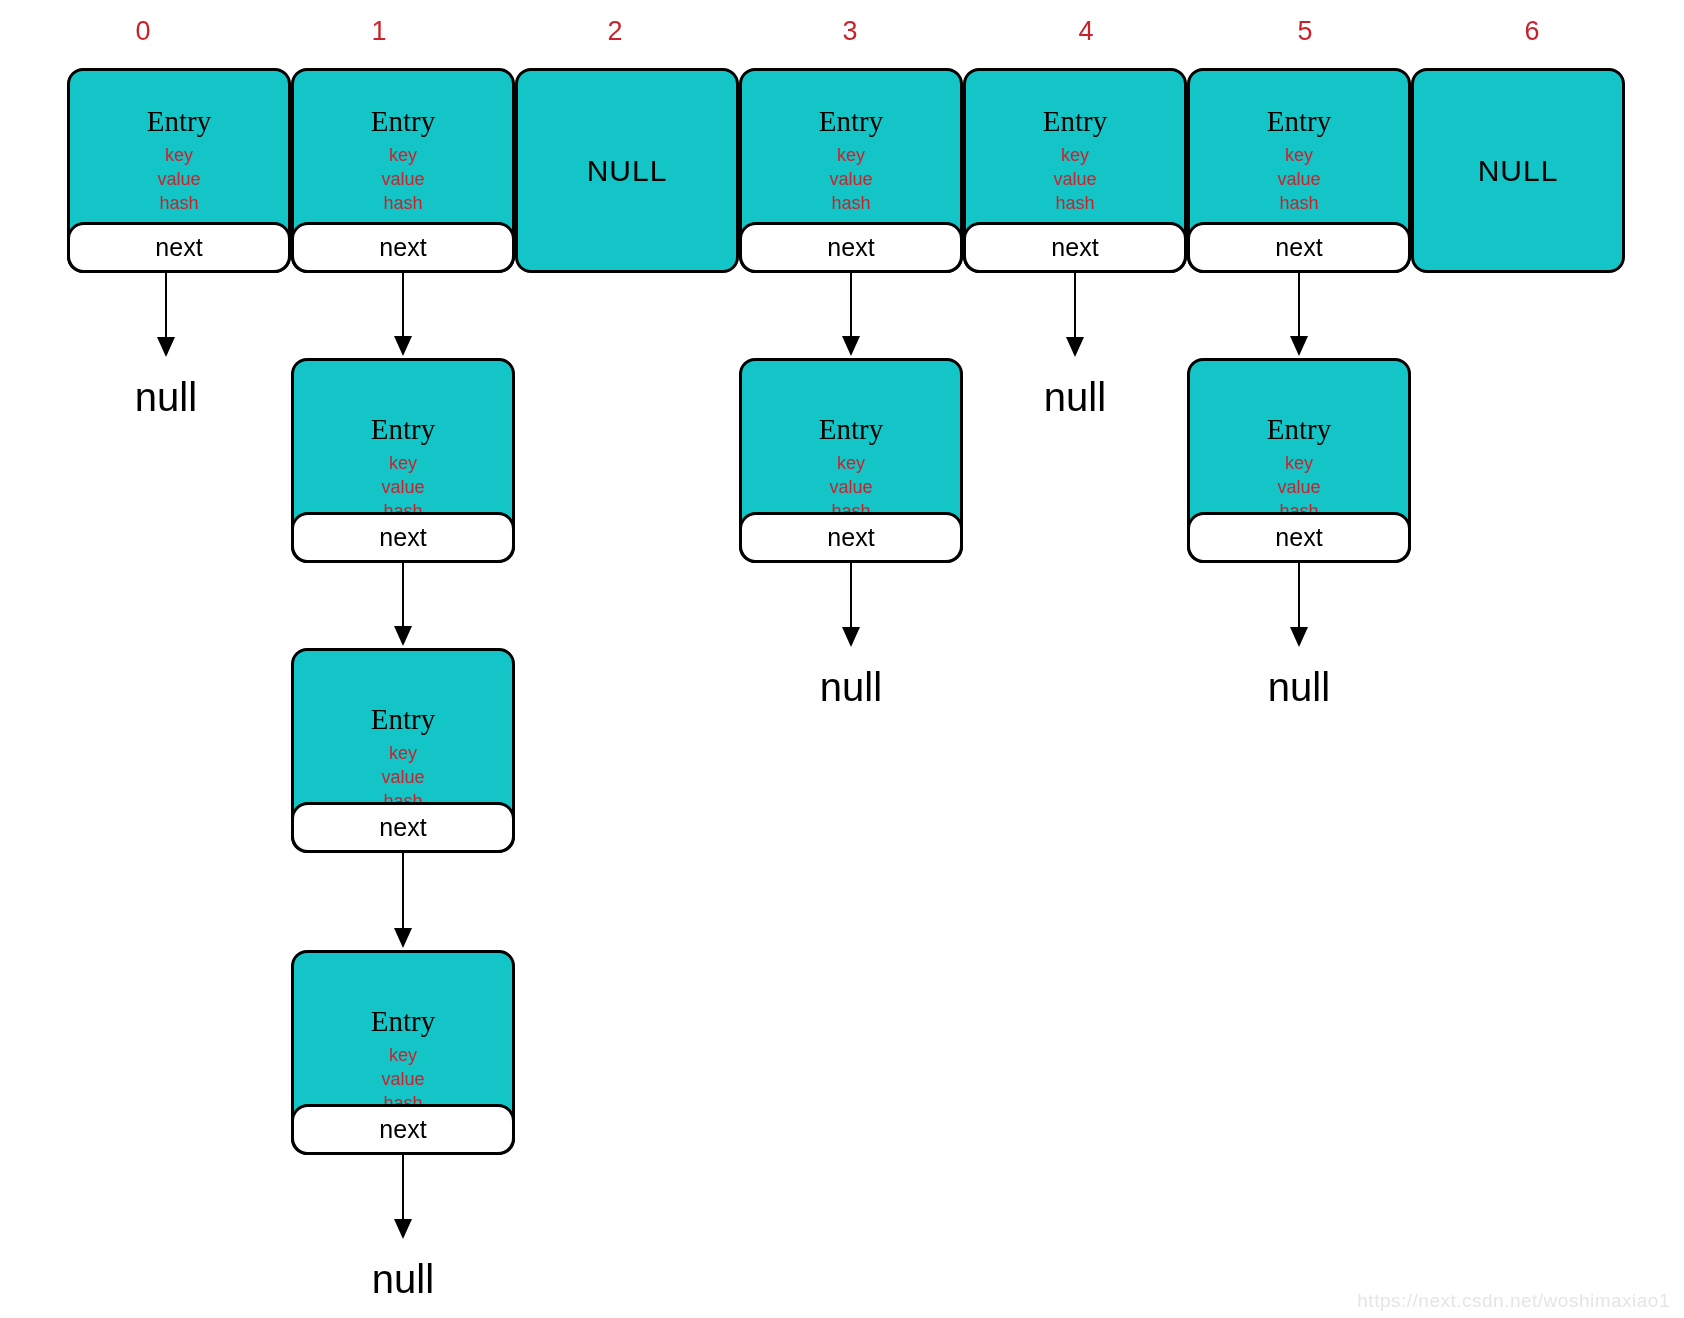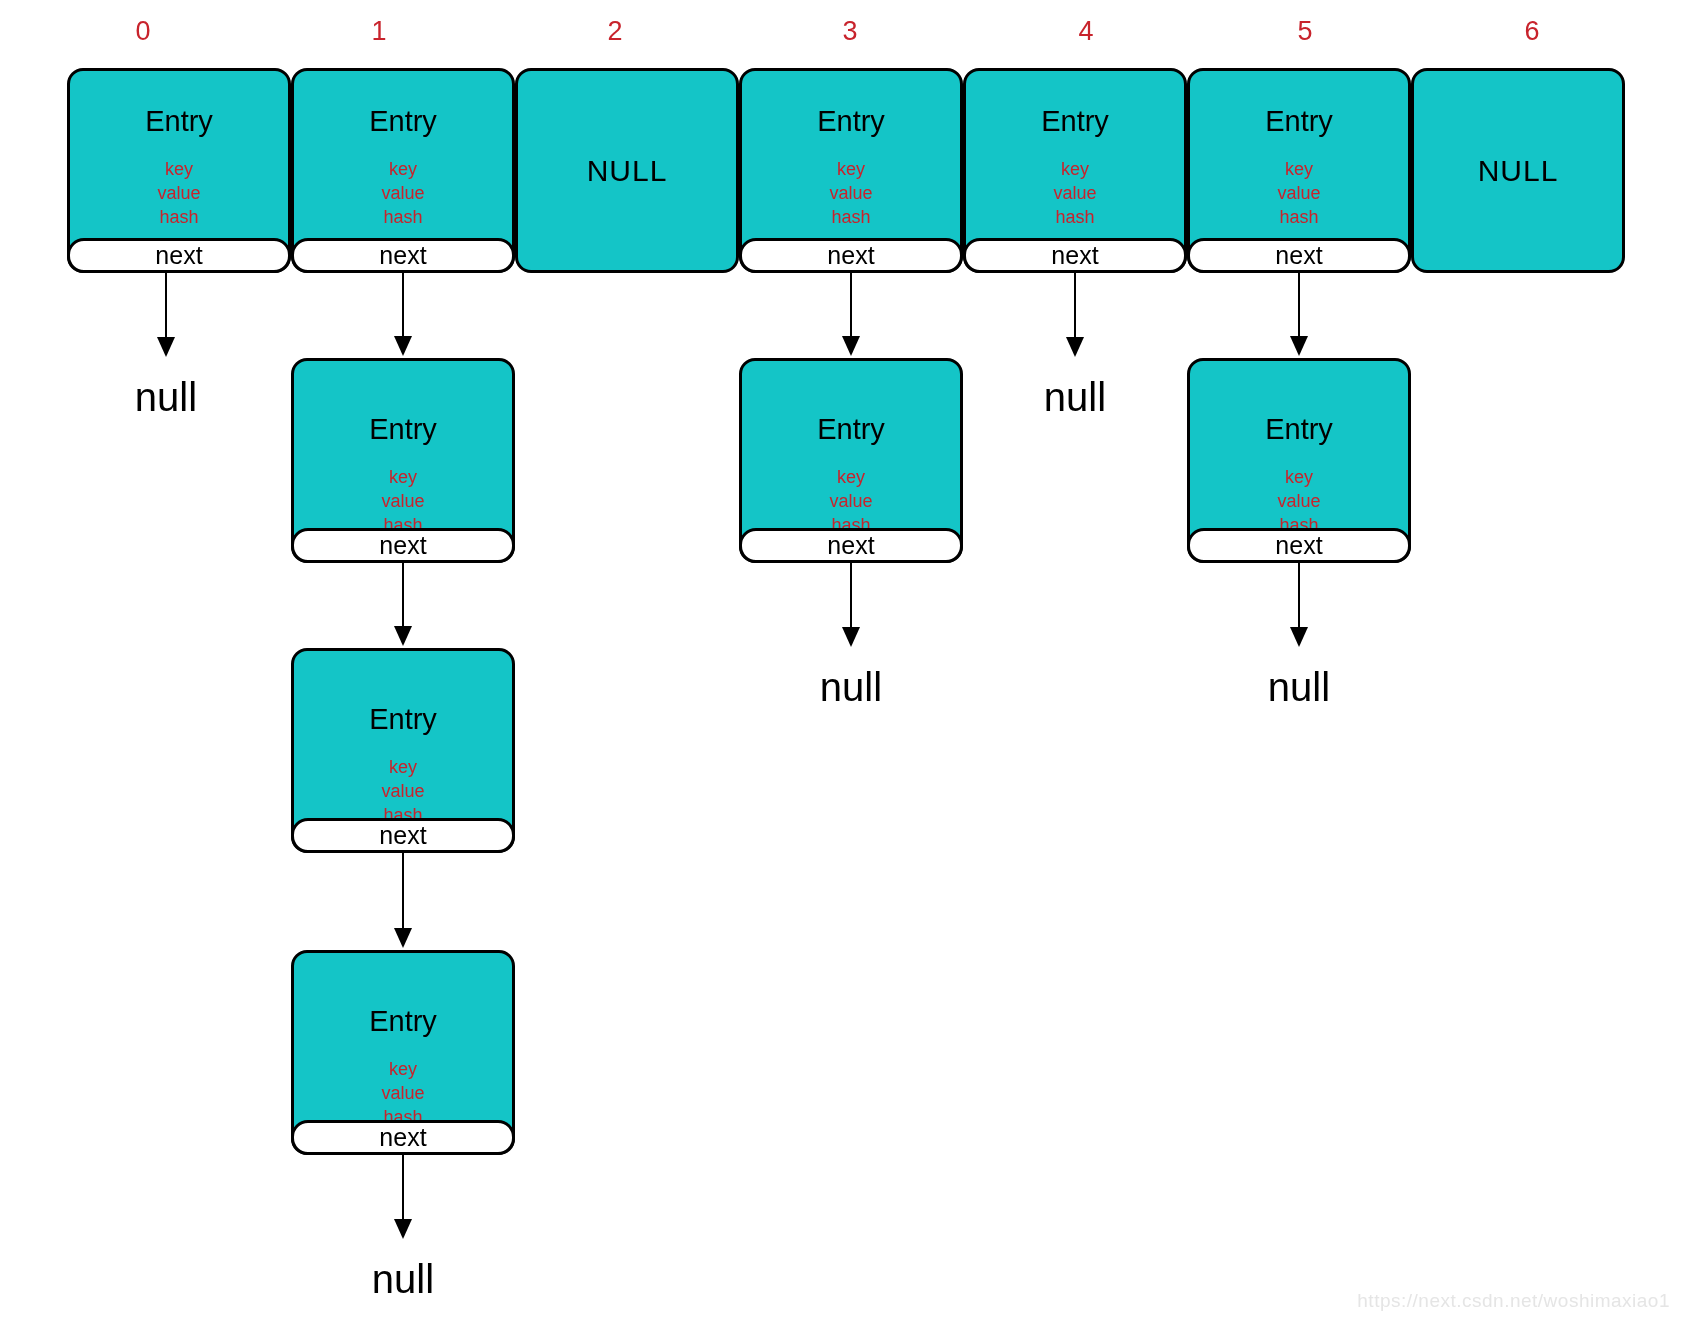--- a/index.html
+++ b/index.html
@@ -18,30 +18,30 @@
     color:var(--red);font-size:27px;line-height:30px;
   }
   .node{
     position:absolute;box-sizing:border-box;
     border:3px solid var(--border);border-radius:16px;
     background:var(--teal);
   }
   .null-node{display:flex;align-items:center;justify-content:center;}
   .null-box-label{font-size:30px;color:#000;letter-spacing:1px;}
   .entry-title{
-    text-align:center;font-size:29px;line-height:32px;color:#000;
+    text-align:center;font-size:29px;line-height:32px;color:#000;font-family:Liberation Serif, serif;
   }
   .entry-node.head .entry-title{margin-top:34px;}
   .entry-node.chain .entry-title{margin-top:52px;}
   .entry-fields{
     text-align:center;font-size:18px;line-height:24px;
-    color:var(--red);margin-top:20px;
+    color:var(--red);margin-top:6px;
   }
   .next-bar{
-    position:absolute;left:-3px;right:-3px;bottom:-3px;height:35px;
+    position:absolute;left:-3px;right:-3px;bottom:-3px;height:51px;
     box-sizing:border-box;background:#fff;border:3px solid var(--border);
     border-radius:17px;display:flex;align-items:center;justify-content:center;
   }
   .next-bar span{font-size:25px;line-height:25px;color:#000;}
   .arrow{position:absolute;width:0;}
   .arrow-line{position:absolute;left:-1px;top:0;width:2px;background:#000;}
   .arrow-head{
     position:absolute;left:-9px;width:0;height:0;
     border-left:9px solid transparent;border-right:9px solid transparent;
     border-top:20px solid #000;

